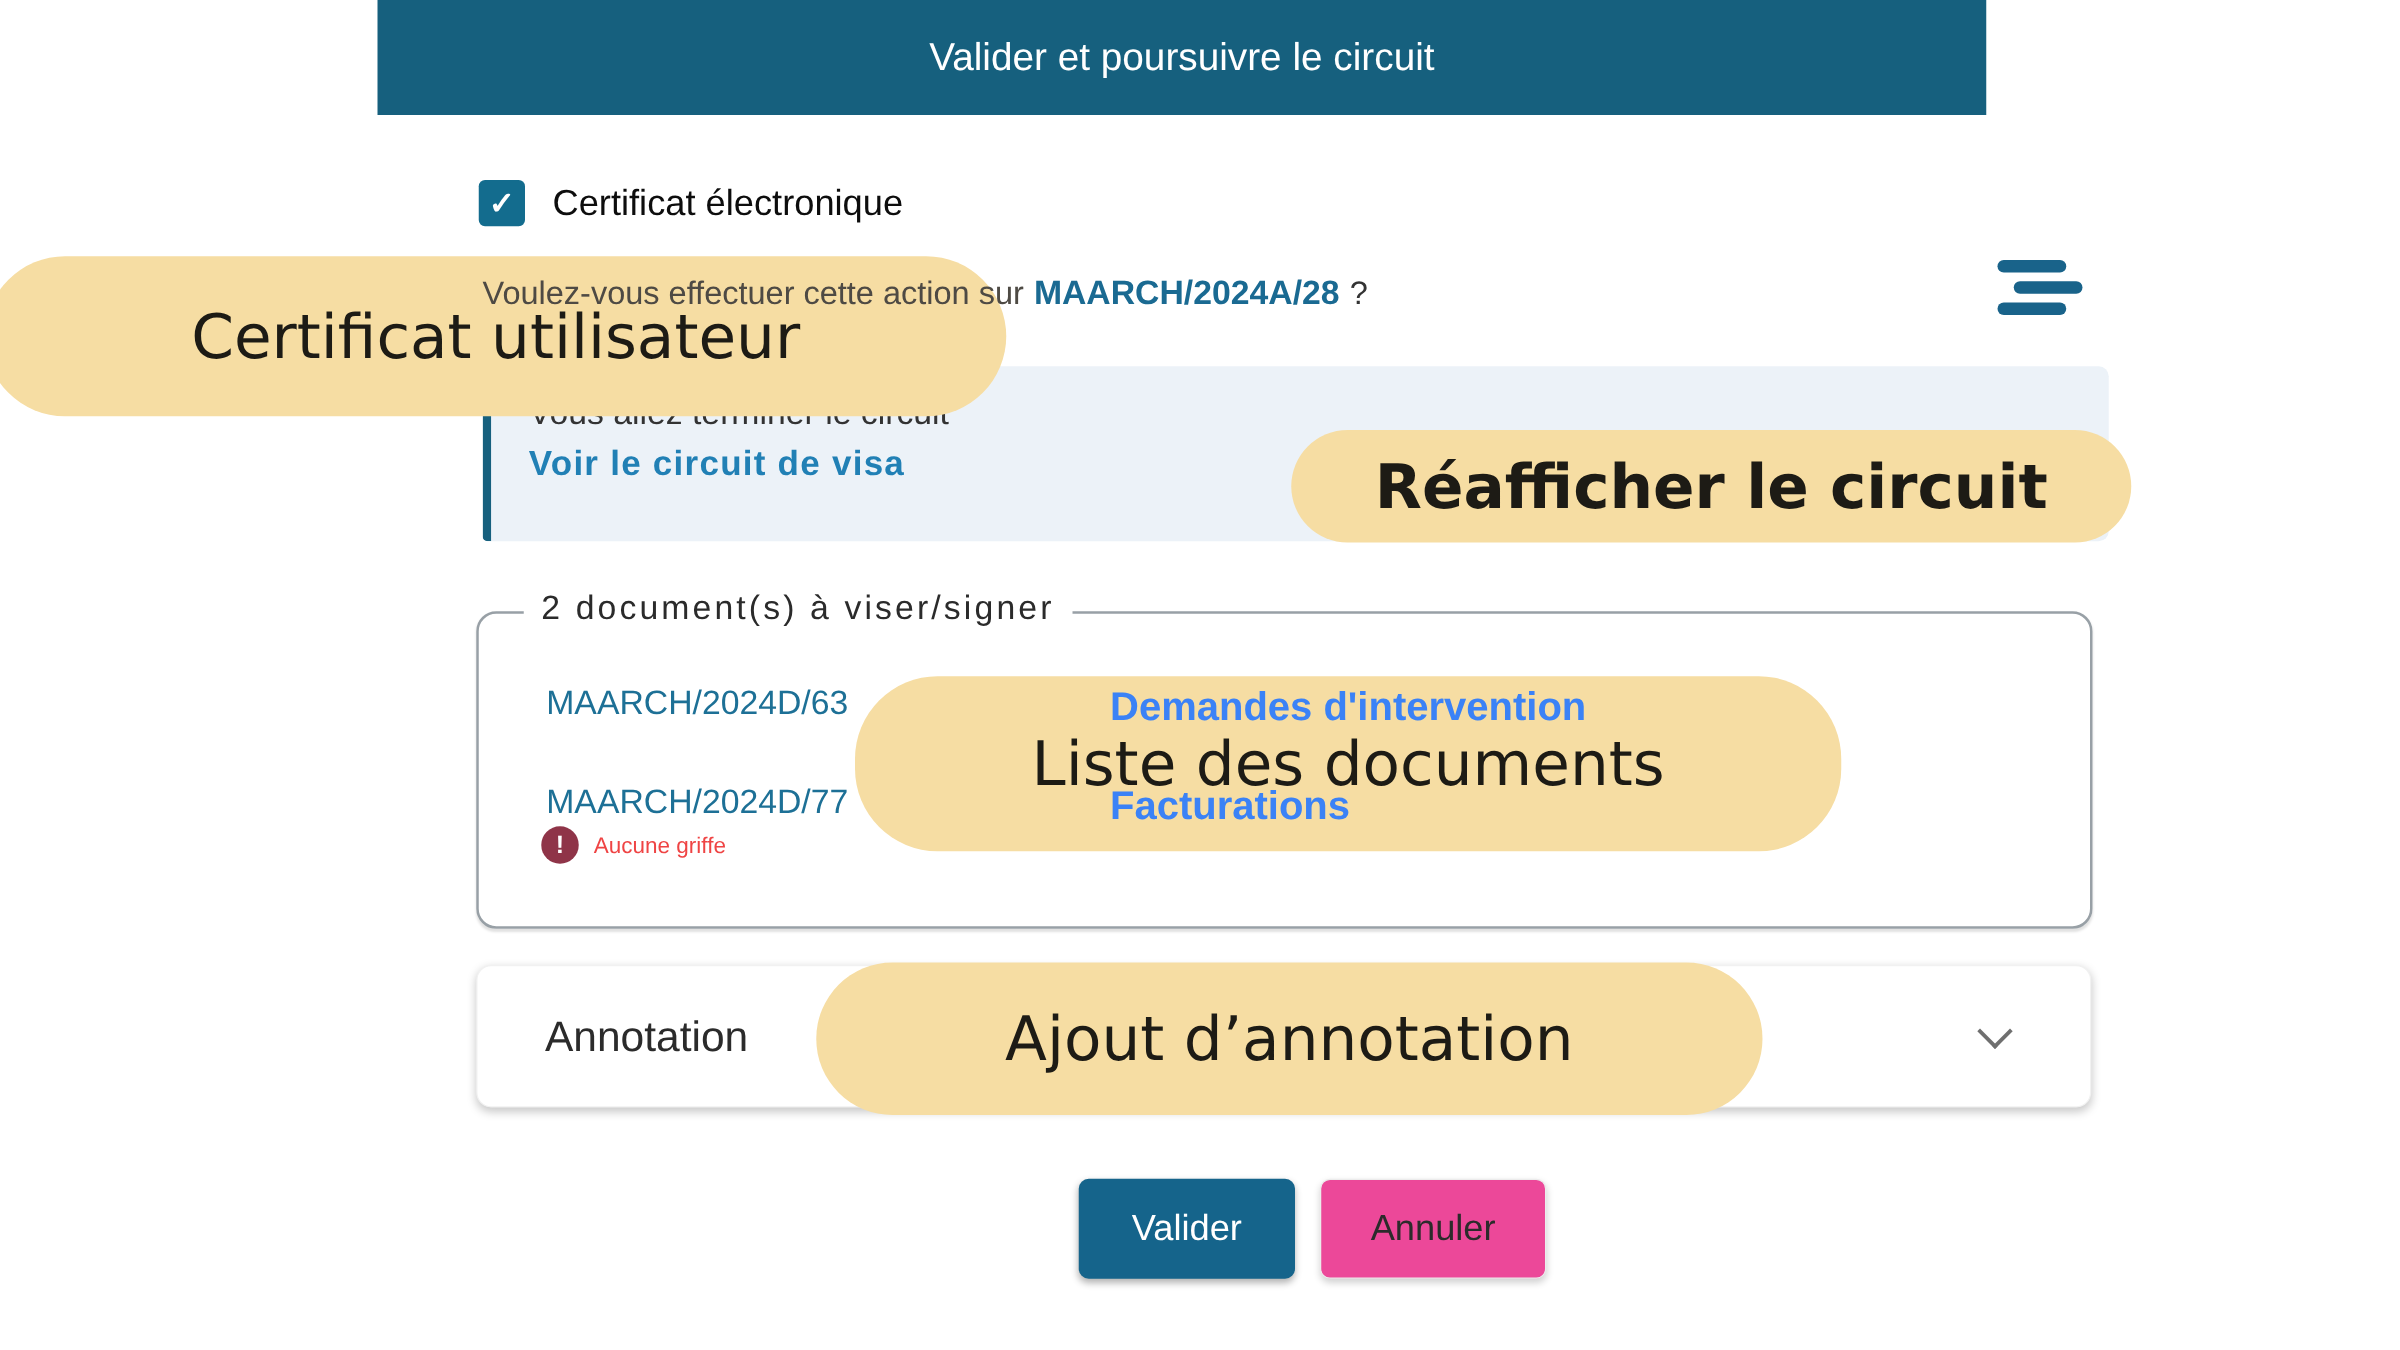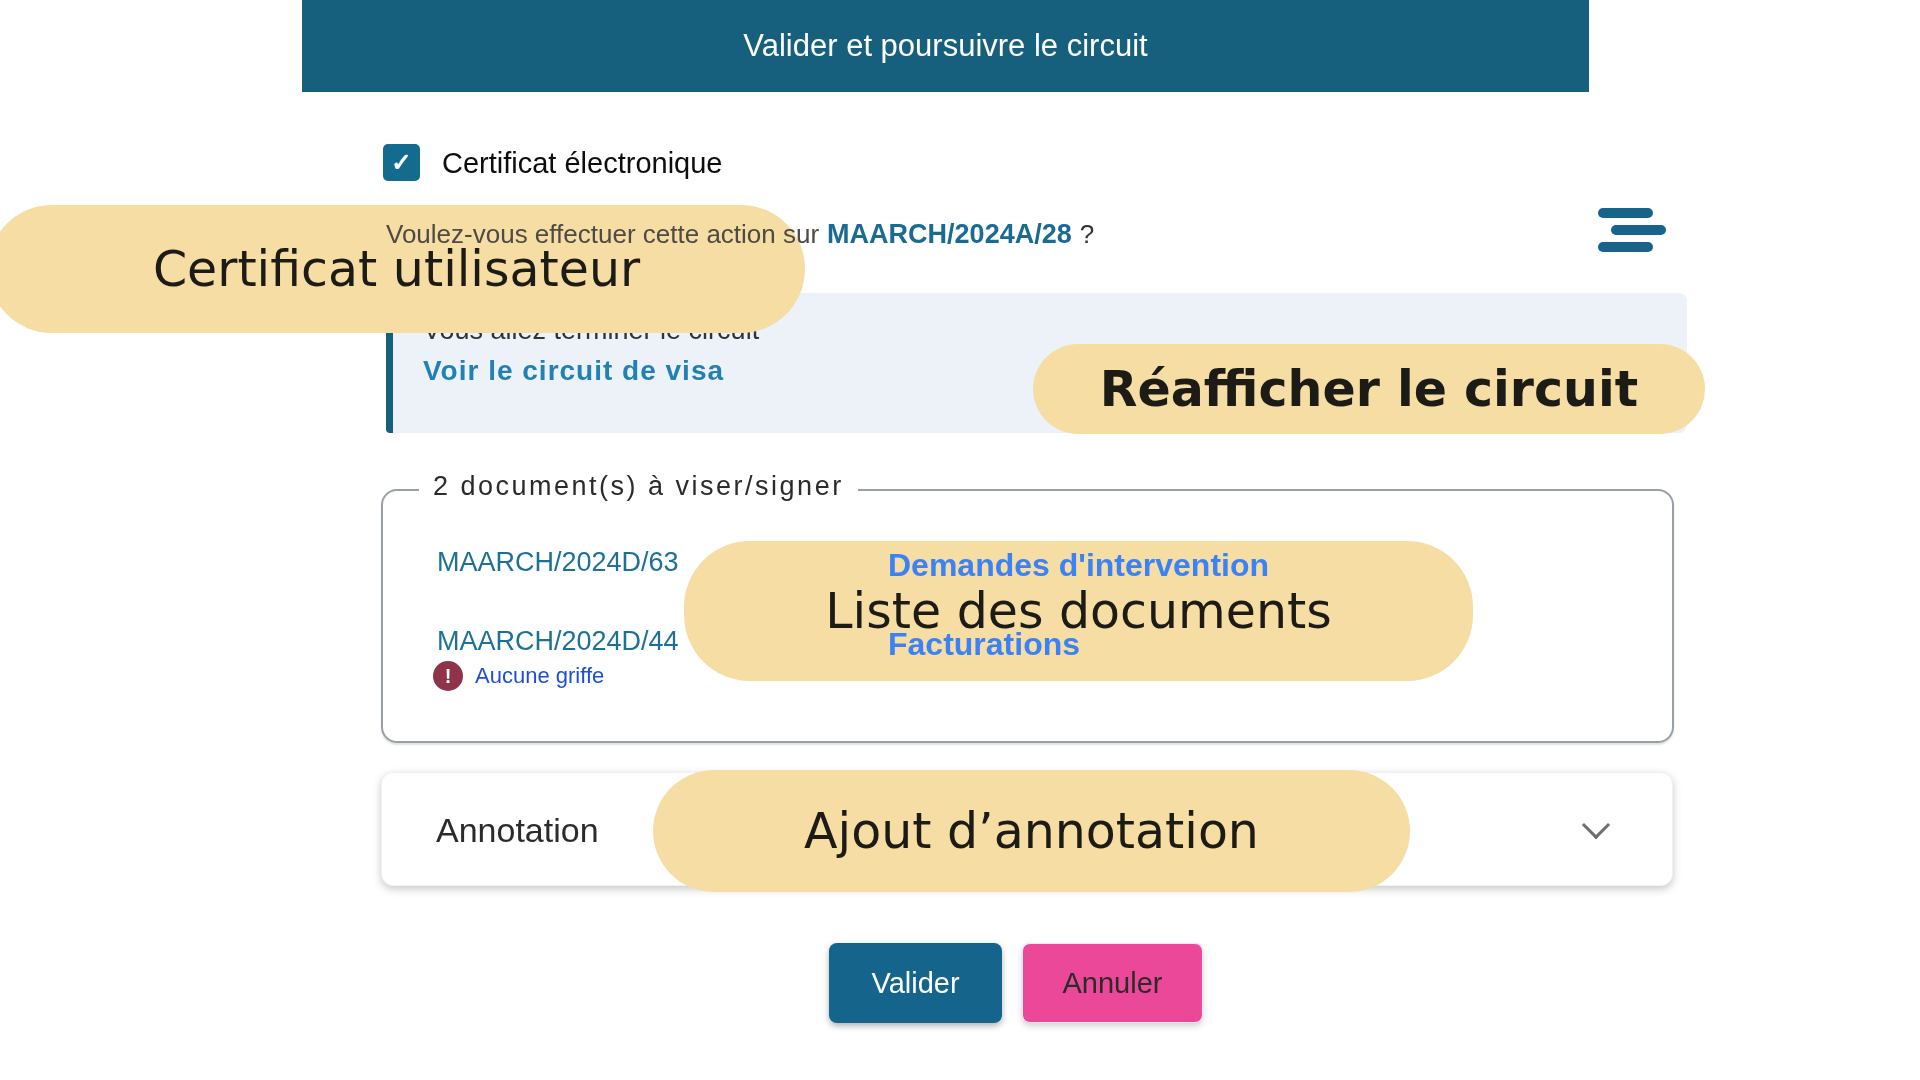--- a/index.html
+++ b/index.html
@@ -66,38 +66,38 @@
     white-space:nowrap; z-index:6;
   }
   .doc-cat.c1 { top:56px; }
   .doc-cat.c2 { top:135px;text-align:center; }
   .doc-warning { position:absolute; left:50px; top:170px; display:flex; align-items:center; }
   .warn-icon {
     width:30px; height:30px; border-radius:50%; background:#8F3448; color:#ffffff;
     display:flex; align-items:center; justify-content:center; font-size:20px;
     font-weight:bold; margin-right:12px; flex:0 0 auto;
   }
-  .warn-text { font-size:22px; color:#1d4ed8; }
+  .warn-text { font-size:18px; color:#ef4444; }
 
   
   .annotation-panel {
     position:absolute; left:381px; top:772px; width:1290px; height:112px;
     background:#ffffff; border:1px solid #f1f1f1; border-radius:12px;
     box-shadow:0 3px 8px rgba(0,0,0,0.22); cursor:pointer;
   }
   .annotation-label { position:absolute; left:54px; top:38px; font-size:34px; color:#2b2b2b; }
   .chevron {
     position:absolute; right:66px; top:42px; width:17px; height:17px;
     border-right:3px solid #6f6f6f; border-bottom:3px solid #6f6f6f;
     transform:rotate(45deg);
   }
 
   
   .btn { position:absolute; top:943px; height:80px; border-radius:8px; font-size:29px;
-         font-family:"Liberation Sans", sans-serif; cursor:pointer; }
+         font-family:"Liberation Sans", sans-serif; cursor:pointer;margin-left:34px; }
   .btn-valider {
     left:829px; width:173px; background:#15648B; color:#ffffff; border:none;
     box-shadow:0 3px 6px rgba(0,0,0,0.30);
   }
   .btn-annuler {
     left:1022px; width:181px; background:#ec4899; color:#2b2b2b;
     border:1px solid #ececec; box-shadow:0 3px 6px rgba(0,0,0,0.18);
   }
 
   
@@ -140,21 +140,21 @@
     <div class="info-msg">Vous allez terminer le circuit</div>
     <div class="info-link">Voir le circuit de visa</div>
   </div>
 
   <div class="docs-box">
     <div class="docs-legend">2 document(s) à viser/signer</div>
 
     <div class="doc-ref r1">MAARCH/2024D/63</div>
     <div class="doc-cat c1">Demandes d'intervention</div>
 
-    <div class="doc-ref r2">MAARCH/2024D/44</div>
+    <div class="doc-ref r2">MAARCH/2024D/77</div>
     <div class="doc-cat c2">Facturations</div>
 
     <div class="doc-warning">
       <div class="warn-icon">
         <span>!</span>
       </div>
       <div class="warn-text">Aucune griffe</div>
     </div>
   </div>
 

